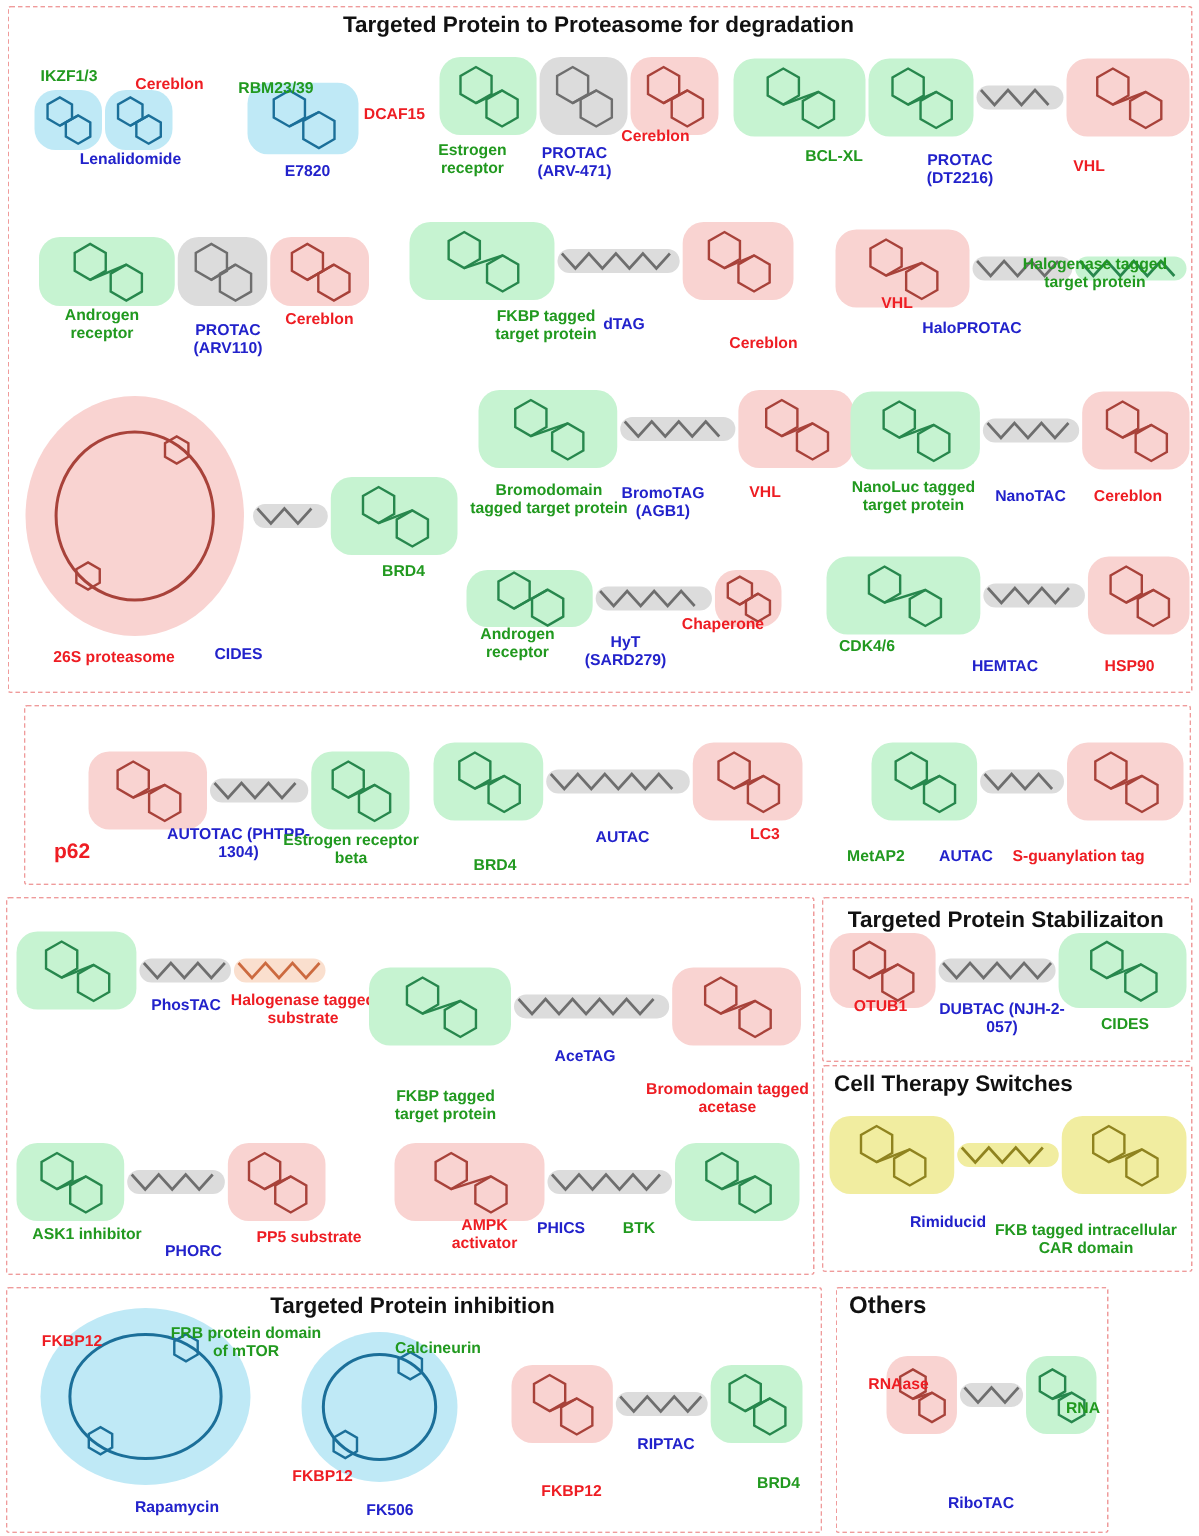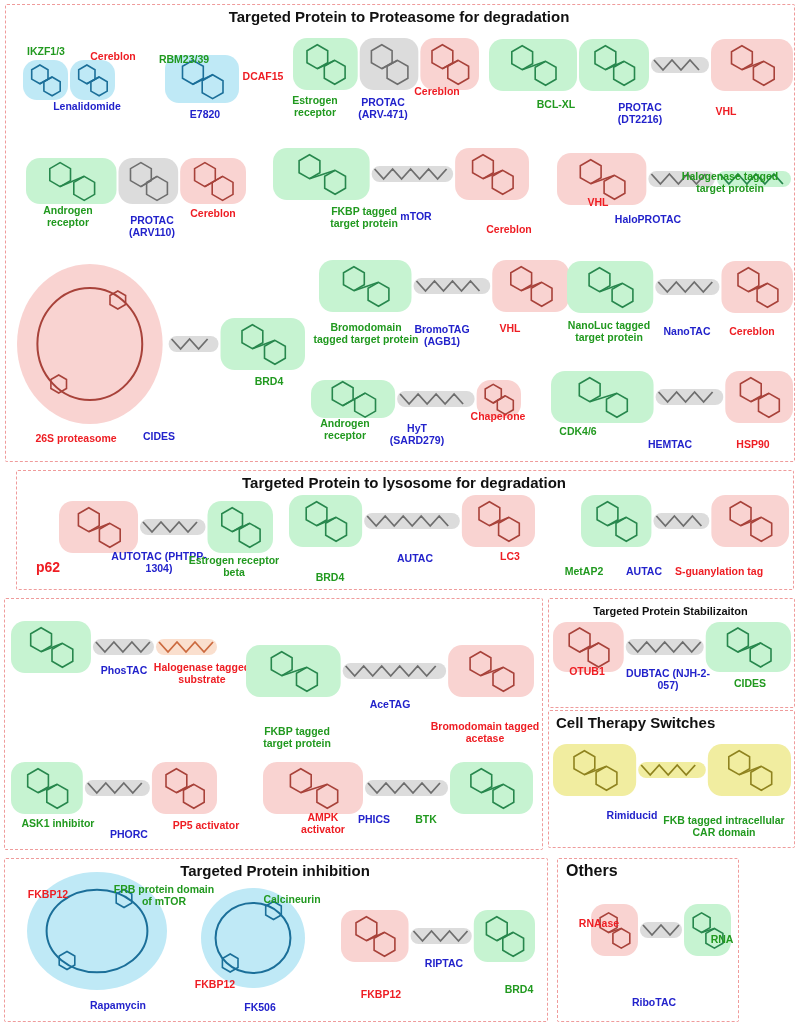--- a/index.html
+++ b/index.html
@@ -1,20 +1,20 @@
 <!DOCTYPE html>
 <html><head>
 <meta charset="utf-8">
 <style>
   html,body{margin:0;padding:0;background:#fff;}
   .page{position:relative;width:799px;height:1024px;background:#ffffff;
         font-family:"Liberation Sans",sans-serif;overflow:hidden;}
   .sec{position:absolute;border:1px dashed #ef9b9b;border-radius:2px;background:transparent;}
   .sec-title{position:absolute;font-weight:bold;font-size:15px;color:#111;text-align:center;white-space:nowrap;}
-  .sec-title.small{font-size:11px;}
+  .sec-title.small{font-size:15px;}
   .sec-title.leftal{text-align:left;}
   .sec-title.big{font-size:16px;}
   .lbl{position:absolute;font-weight:bold;font-size:10.5px;line-height:1.12;text-align:center;}
   .lbl.t{color:#21991f;}
   .lbl.e{color:#ee1d23;}
   .lbl.m{color:#2222cb;}
   .lbl.big{font-size:14px;}
   .mol{position:absolute;}
   .mol svg{display:block;}
 </style>
@@ -25,21 +25,20 @@
 
   <div class="sec" style="left:5px;top:4px;width:788px;height:456px"></div>
   <div class="sec" style="left:16px;top:470px;width:776px;height:118px"></div>
   <div class="sec" style="left:4px;top:598px;width:537px;height:250px"></div>
   <div class="sec" style="left:548px;top:598px;width:245px;height:108px"></div>
   <div class="sec" style="left:548px;top:710px;width:245px;height:136px"></div>
   <div class="sec" style="left:4px;top:858px;width:542px;height:162px"></div>
   <div class="sec" style="left:557px;top:858px;width:180px;height:162px"></div>
 
   <div class="sec-title" style="left:5px;top:8px;width:788px">Targeted Protein to Proteasome for degradation</div>
-  <div class="sec-title" style="left:16px;top:474px;width:776px">Targeted Protein to lysosome for degradation</div>
   <div class="sec-title small" style="left:552px;top:605px;width:237px">Targeted Protein Stabilizaiton</div>
   <div class="sec-title leftal" style="left:556px;top:714px;width:230px">Cell Therapy Switches</div>
   <div class="sec-title" style="left:4px;top:862px;width:542px">Targeted Protein inhibition</div>
   <div class="sec-title leftal big" style="left:566px;top:862px;width:160px">Others</div>
 
   <div class="mol" style="left:22px;top:60px;width:94px;height:40px">
       <svg viewBox="0 0 94 40" width="94" height="40">
         <g>
           <rect x="1" y="0" width="45" height="40" rx="14" fill="#bfe9f6"></rect>
           <polygon points="26.0,19.1 17.9,23.8 9.7,19.1 9.7,9.7 17.9,5.0 26.0,9.7" fill="none" stroke="#1b6f99" stroke-width="1.6"></polygon>
@@ -168,21 +167,21 @@
         </g>
         <g>
           <rect x="183.11764705882354" y="6" width="73.88235294117646" height="52" rx="14" fill="#f9d3d1"></rect>
           <polygon points="221.3,30.7 211.0,36.7 200.6,30.7 200.6,18.7 211.0,12.7 221.3,18.7" fill="none" stroke="#a8423a" stroke-width="1.6"></polygon>
           <polygon points="241.1,46.3 230.7,52.3 220.3,46.3 220.3,34.3 230.7,28.3 241.1,34.3" fill="none" stroke="#a8423a" stroke-width="1.6"></polygon>
           <line x1="210.9529411764706" y1="36.72" x2="230.68235294117648" y2="28.32" stroke="#a8423a" stroke-width="1.6"></line>
         </g>
       </svg>
     </div>
   <div class="lbl t" style="left:320px;top:206px;width:88px">FKBP tagged target protein</div>
-  <div class="lbl m" style="left:394px;top:211px;width:44px">mTOR</div>
+  <div class="lbl m" style="left:394px;top:211px;width:44px">dTAG</div>
   <div class="lbl e" style="left:478px;top:224px;width:62px">Cereblon</div>
 
   <div class="mol" style="left:556px;top:145px;width:236px;height:68px">
       <svg viewBox="0 0 236 68" width="236" height="68">
         <g>
           <rect x="1" y="8" width="89.35483870967741" height="52" rx="14" fill="#f9d3d1"></rect>
           <polygon points="45.1,32.7 34.7,38.7 24.3,32.7 24.3,20.7 34.7,14.7 45.1,20.7" fill="none" stroke="#a8423a" stroke-width="1.6"></polygon>
           <polygon points="68.9,48.3 58.5,54.3 48.1,48.3 48.1,36.3 58.5,30.3 68.9,36.3" fill="none" stroke="#a8423a" stroke-width="1.6"></polygon>
           <line x1="34.714838709677416" y1="38.72" x2="58.46709677419354" y2="30.32" stroke="#a8423a" stroke-width="1.6"></line>
         </g>
@@ -287,21 +286,21 @@
         <g>
           <rect x="166.625" y="0" width="44.37499999999999" height="38" rx="14" fill="#f9d3d1"></rect>
           <polygon points="191.3,18.3 183.2,23.0 175.2,18.3 175.2,9.0 183.2,4.4 191.3,9.0" fill="none" stroke="#a8423a" stroke-width="1.6"></polygon>
           <polygon points="203.3,29.7 195.3,34.4 187.3,29.7 187.3,20.4 195.3,15.8 203.3,20.4" fill="none" stroke="#a8423a" stroke-width="1.6"></polygon>
           <line x1="183.2475" y1="22.955" x2="195.305" y2="15.805" stroke="#a8423a" stroke-width="1.6"></line>
         </g>
       </svg>
     </div>
   <div class="lbl t" style="left:310px;top:418px;width:70px">Androgen receptor</div>
   <div class="lbl m" style="left:382px;top:423px;width:70px">HyT (SARD279)</div>
-  <div class="lbl e" style="left:464px;top:411px;width:68px">Chaperone</div>
+  <div class="lbl e" style="left:448px;top:411px;width:68px">Chaperone</div>
 
   <div class="mol" style="left:550px;top:368px;width:244px;height:58px">
       <svg viewBox="0 0 244 58" width="244" height="58">
         <g>
           <rect x="1" y="3" width="102.57142857142857" height="52" rx="14" fill="#c6f3d1"></rect>
           <polygon points="50.1,27.7 39.7,33.7 29.3,27.7 29.3,15.7 39.7,9.7 50.1,15.7" fill="none" stroke="#27874d" stroke-width="1.6"></polygon>
           <polygon points="77.3,43.3 66.9,49.3 56.5,43.3 56.5,31.3 66.9,25.3 77.3,31.3" fill="none" stroke="#27874d" stroke-width="1.6"></polygon>
           <line x1="39.73714285714286" y1="33.72" x2="66.92571428571429" y2="25.32" stroke="#27874d" stroke-width="1.6"></line>
         </g>
         <g>
@@ -452,21 +451,21 @@
         <g>
           <rect x="141.90322580645162" y="2" width="65.09677419354838" height="52" rx="14" fill="#f9d3d1"></rect>
           <polygon points="176.8,26.7 166.4,32.7 156.0,26.7 156.0,14.7 166.4,8.7 176.8,14.7" fill="none" stroke="#a8423a" stroke-width="1.6"></polygon>
           <polygon points="194.2,42.3 183.8,48.3 173.5,42.3 173.5,30.3 183.8,24.3 194.2,30.3" fill="none" stroke="#a8423a" stroke-width="1.6"></polygon>
           <line x1="166.4" y1="32.72" x2="183.84516129032258" y2="24.32" stroke="#a8423a" stroke-width="1.6"></line>
         </g>
       </svg>
     </div>
   <div class="lbl t" style="left:12px;top:818px;width:92px">ASK1 inhibitor</div>
   <div class="lbl m" style="left:100px;top:829px;width:58px">PHORC</div>
-  <div class="lbl e" style="left:160px;top:820px;width:92px">PP5 activator</div>
+  <div class="lbl e" style="left:160px;top:820px;width:92px">PP5 substrate</div>
 
   <div class="mol" style="left:262px;top:760px;width:272px;height:56px">
       <svg viewBox="0 0 272 56" width="272" height="56">
         <g>
           <rect x="1" y="2" width="99.99999999999999" height="52" rx="14" fill="#f9d3d1"></rect>
           <polygon points="49.2,26.7 38.8,32.7 28.4,26.7 28.4,14.7 38.8,8.7 49.2,14.7" fill="none" stroke="#a8423a" stroke-width="1.6"></polygon>
           <polygon points="75.7,42.3 65.3,48.3 54.9,42.3 54.9,30.3 65.3,24.3 75.7,30.3" fill="none" stroke="#a8423a" stroke-width="1.6"></polygon>
           <line x1="38.76" y1="32.72" x2="65.27999999999999" y2="24.32" stroke="#a8423a" stroke-width="1.6"></line>
         </g>
         <g>

